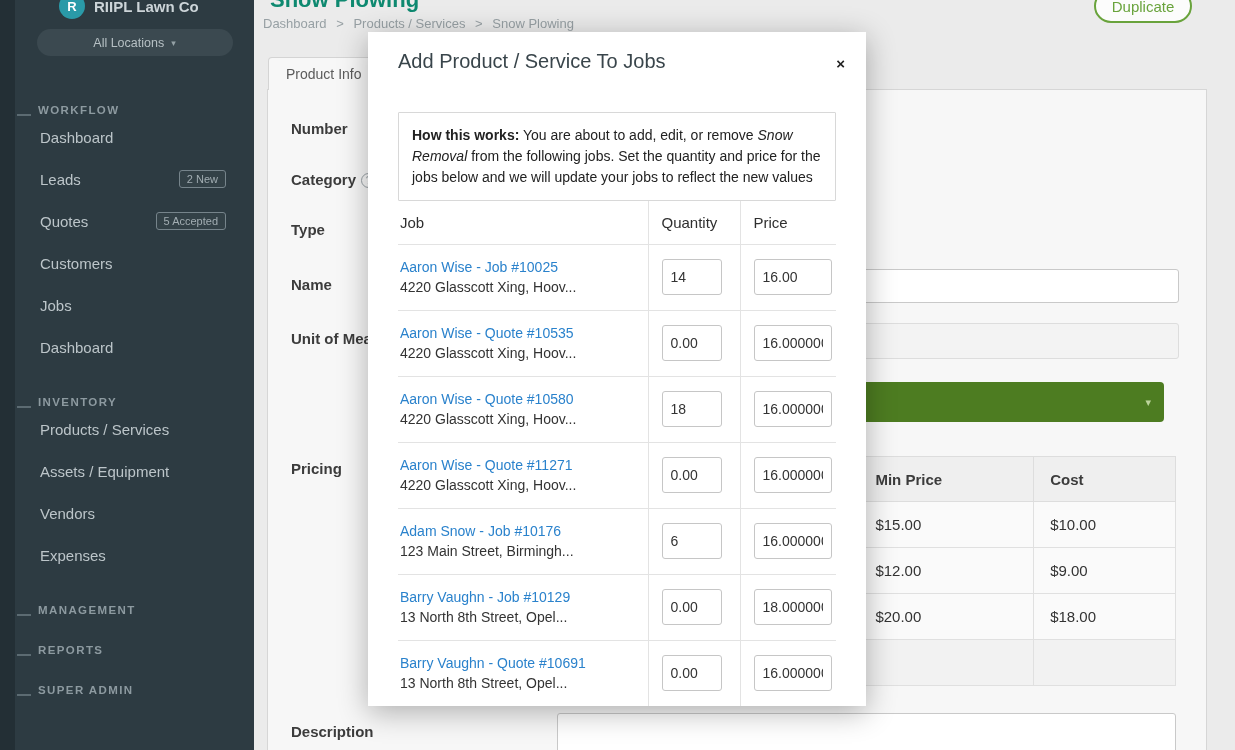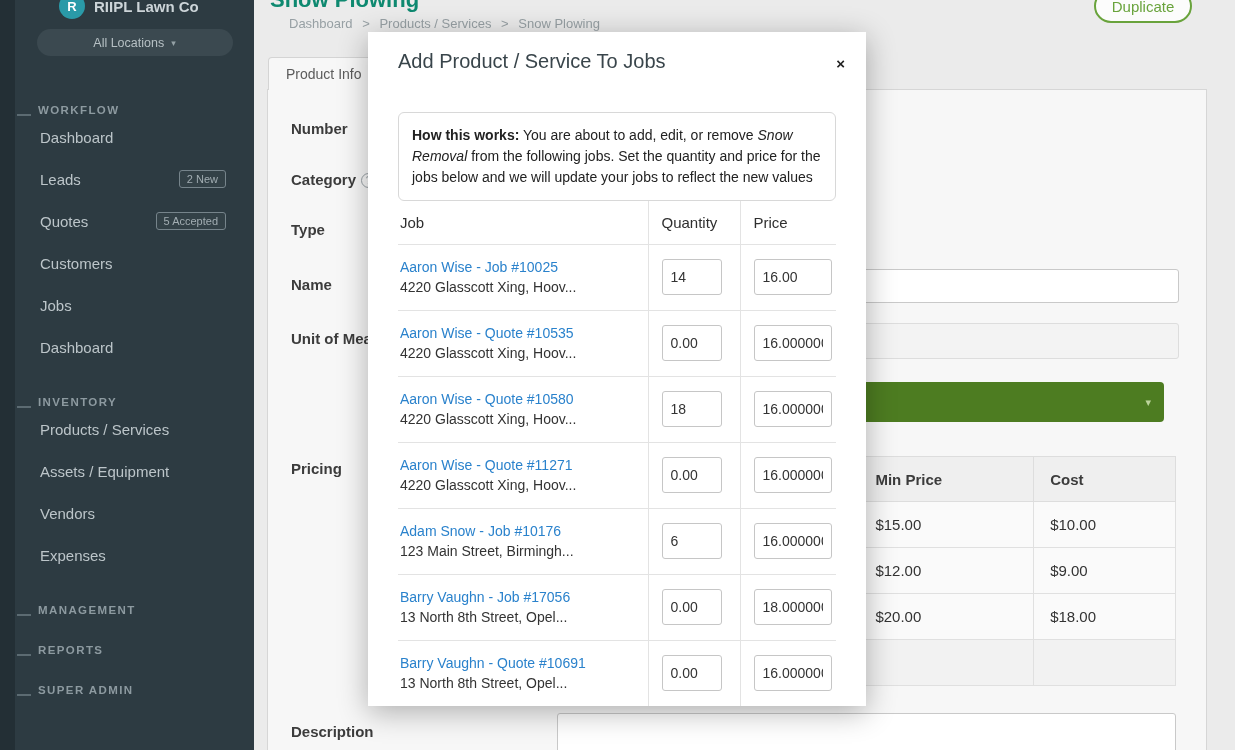--- a/index.html
+++ b/index.html
@@ -22,21 +22,21 @@
                     color:#8d9aa0; font-size:11.5px; letter-spacing:1.4px; font-weight:bold; }
   .dash { width:14px; height:2px; background:#5c6b72; flex:0 0 14px; }
   .nav-item { display:flex; align-items:center; height:42px; padding:0 28px 0 25px;
               color:#bcc5c9; font-size:15px; cursor:pointer; }
   .badge { margin-left:auto; border:1px solid #76848b; color:#a2adb2; font-size:11px;
            padding:2px 7px; border-radius:3px; background:rgba(255,255,255,0.03); white-space:nowrap; }
 
   
   .main { position:absolute; left:254px; top:0; right:0; bottom:0; }
   .page-title { position:absolute; left:16px; top:-13px; font-size:22px; font-weight:bold; color:#0e8970; }
-  .breadcrumb { position:absolute; left:35px; top:16px; font-size:13px; color:#97a0a4; }
+  .breadcrumb { position:absolute; left:9px; top:16px; font-size:13px; color:#97a0a4; }
   .breadcrumb span { margin-right:6px; }
   .crumb-link { cursor:pointer; }
   .duplicate-btn { position:absolute; right:43px; top:-11px; width:98px; height:34px;
                    border:2px solid #69a33c; border-radius:17px; color:#69a33c; font-size:15px;
                    background:#fcfcfc; display:flex; align-items:center; justify-content:center; cursor:pointer; }
   .tab { position:absolute; left:14px; top:57px; height:33px; padding:0 17px; background:#f7f7f7;
          border:1px solid #d4d4d4; border-bottom:none; border-radius:4px 4px 0 0; color:#5b5b5b;
          font-size:14px; display:flex; align-items:center; z-index:2; cursor:pointer; }
   .card { position:absolute; left:13px; top:89px; width:940px; height:700px;
           background:#f7f7f7; border:1px solid #d6d6d6; }
@@ -64,21 +64,21 @@
                      font-size:14px; padding:8px; color:#333; }
 
   
   .modal { position:absolute; left:368px; top:32px; width:498px; background:#fff; z-index:10;
            box-shadow:0 6px 28px rgba(0,0,0,0.3); }
   .modal-header { position:relative; padding:16px 30px 0; }
   .modal-title { font-size:20px; color:#39454b; line-height:26px; }
   .modal-close { position:absolute; right:21px; top:24px; font-size:15px; font-weight:bold; color:#222;
                  cursor:pointer; line-height:1; }
   .modal-body { padding:38px 30px 0; }
-  .howto { border:1px solid #d8d8d8; border-radius:6px; padding:12px 13px; font-size:14px; color:#222;
+  .howto { border:1px solid #d8d8d8; border-radius:1px; padding:12px 13px; font-size:14px; color:#222;
            line-height:1.5; }
   .jobs-table { width:438px; border-collapse:collapse; border-style:hidden; }
   .jobs-table th { height:43px; font-size:15px; font-weight:normal; color:#2f2f2f; text-align:left;
                    border:1px solid #e3e3e3; }
   .jobs-table th.col-job { padding-left:2px;margin-left:37px; }
   .jobs-table th.col-qty, .jobs-table th.col-price { padding-left:13px; }
   .jobs-table td { height:66px; border:1px solid #e3e3e3; vertical-align:middle; }
   .jobs-table td.cell-job { padding:12px 6px 12px 2px; }
   .jobs-table td.cell-qty, .jobs-table td.cell-price { padding-left:13px; }
   .job-link { font-size:14px; color:#2a82cc; cursor:pointer; display:block; }
@@ -288,21 +288,21 @@
         <td class="cell-job">
           <span class="job-link">Adam Snow - Job #10176</span>
           <div class="job-address">123 Main Street, Birmingh...</div>
         </td>
         <td class="cell-qty"><input class="qty-input" value="6" style=""></td>
         <td class="cell-price"><input class="price-input" value="16.000000" style=""></td>
       </tr>
 
       <tr>
         <td class="cell-job">
-          <span class="job-link">Barry Vaughn - Job #17056</span>
+          <span class="job-link">Barry Vaughn - Job #10129</span>
           <div class="job-address">13 North 8th Street, Opel...</div>
         </td>
         <td class="cell-qty"><input class="qty-input" value="0.00" style=""></td>
         <td class="cell-price"><input class="price-input" value="18.000000" style=""></td>
       </tr>
 
       <tr>
         <td class="cell-job">
           <span class="job-link">Barry Vaughn - Quote #10691</span>
           <div class="job-address">13 North 8th Street, Opel...</div>

